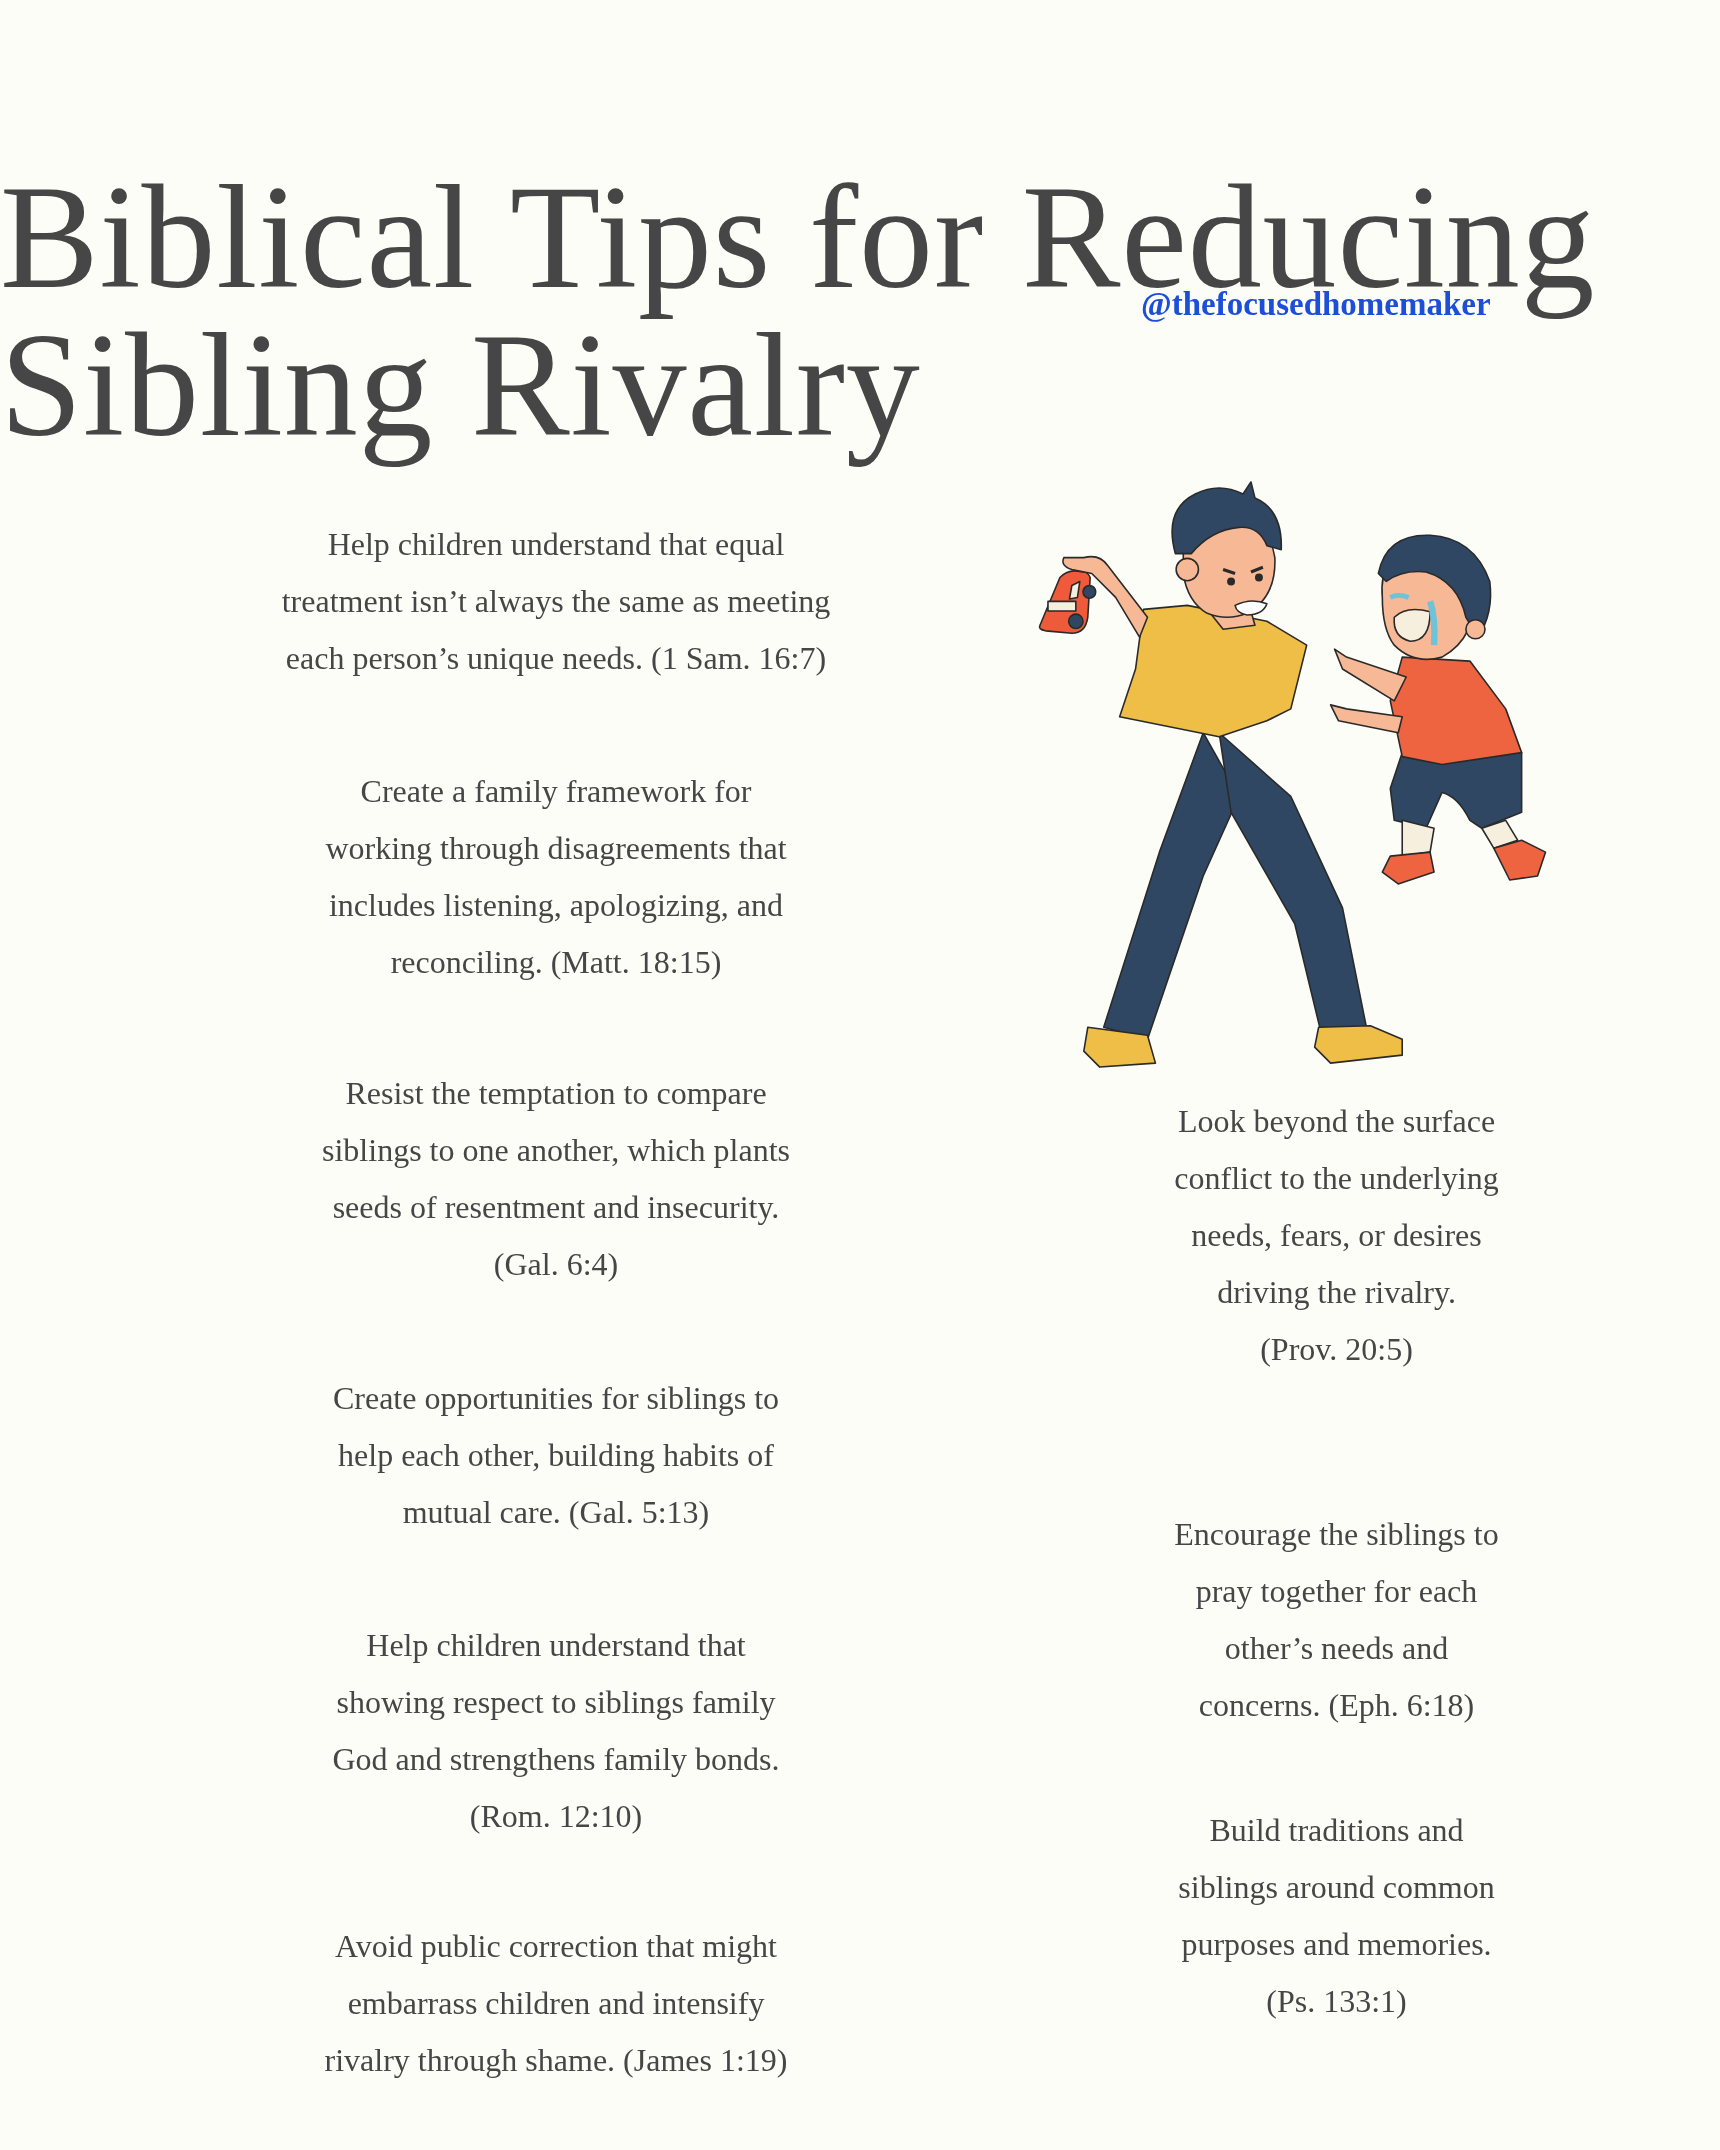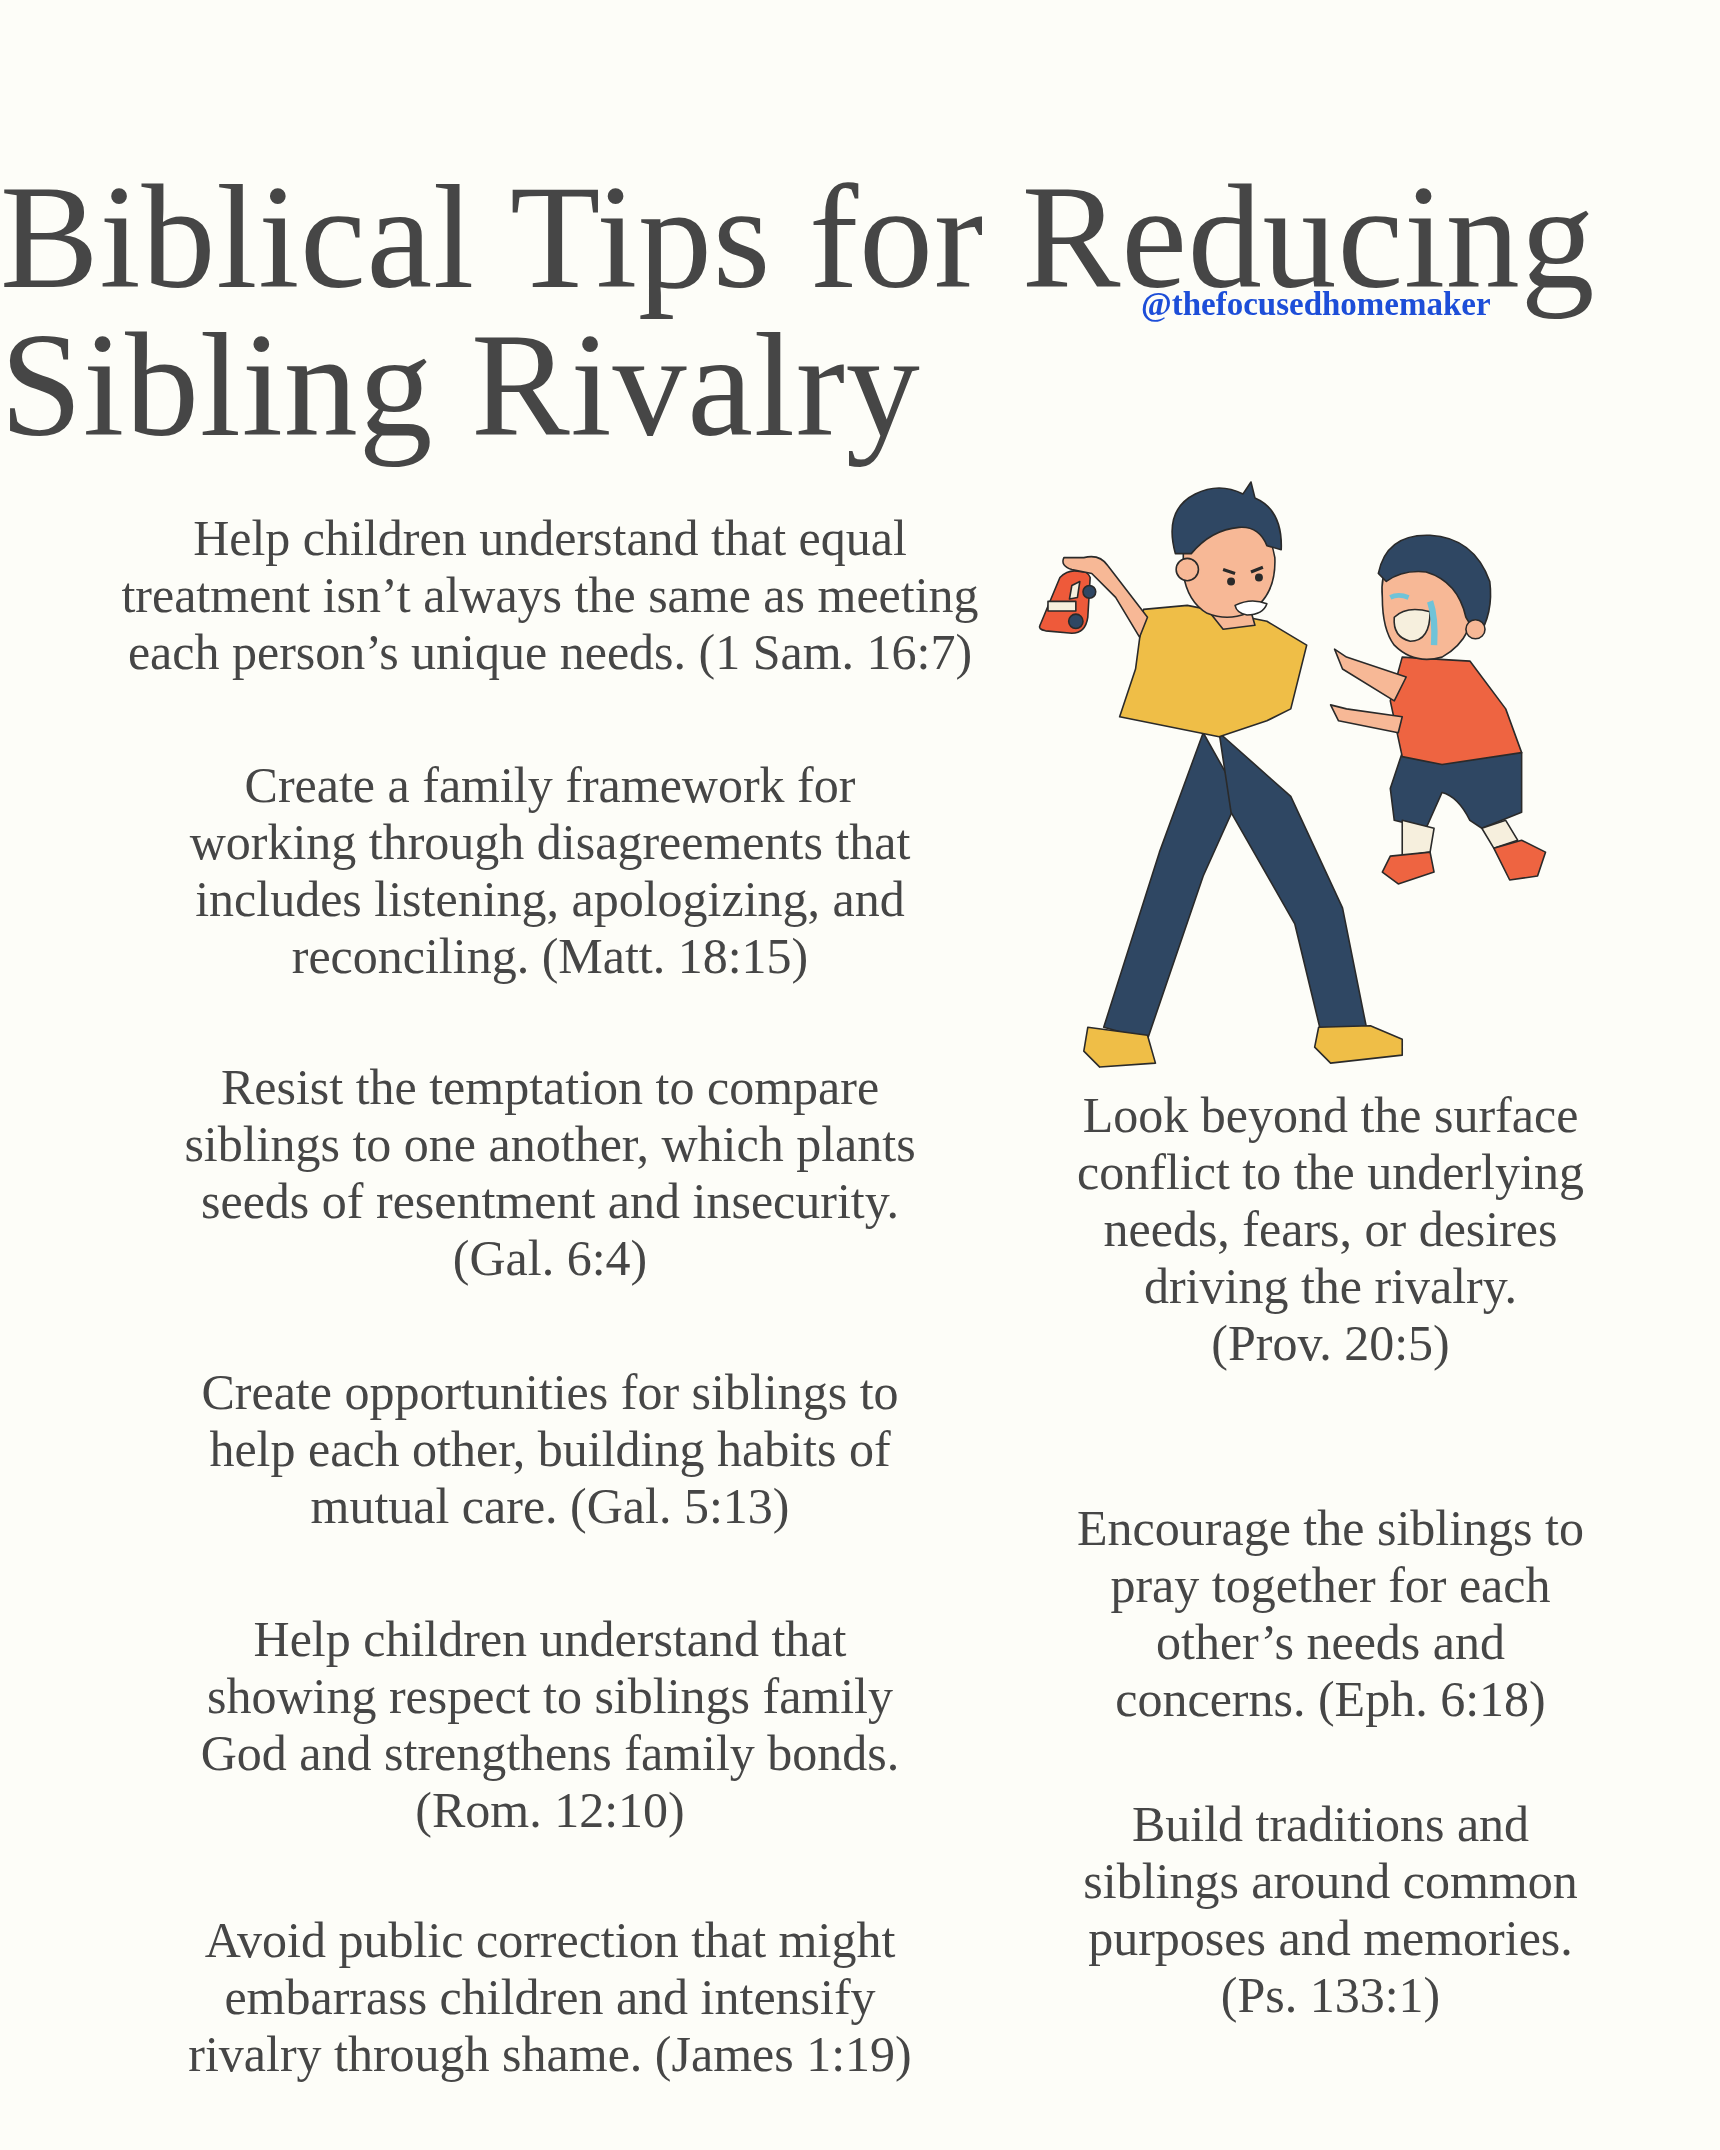--- a/index.html
+++ b/index.html
@@ -16,22 +16,22 @@
     font-size: 148px; line-height: 148px; font-weight: normal;
     letter-spacing: 0.8px;
   }
   .title span { display: block; }
   .handle {
     position: absolute; left: 1141px; top: 285px;
     font-size: 33px; line-height: 38px; color: #1d4ed8;
     font-weight: bold;
   }
   .tip {
-    position: absolute; text-align: center; margin: 0;
-    font-size: 50px; line-height: 57px;
+    position: absolute; text-align: center; margin: 6px;
+    font-size: 32px; line-height: 57px;
   }
   .tip .line { display: block; white-space: nowrap; }
   .left  { left: 72px;  width: 956px; }
   .right { left: 1028px; width: 605px; }
   .illus { position: absolute; left: 1028px; top: 478px; width: 637px; height: 605px; }
 </style>
 </head>
 <body>
 
 <h1 class="title">

